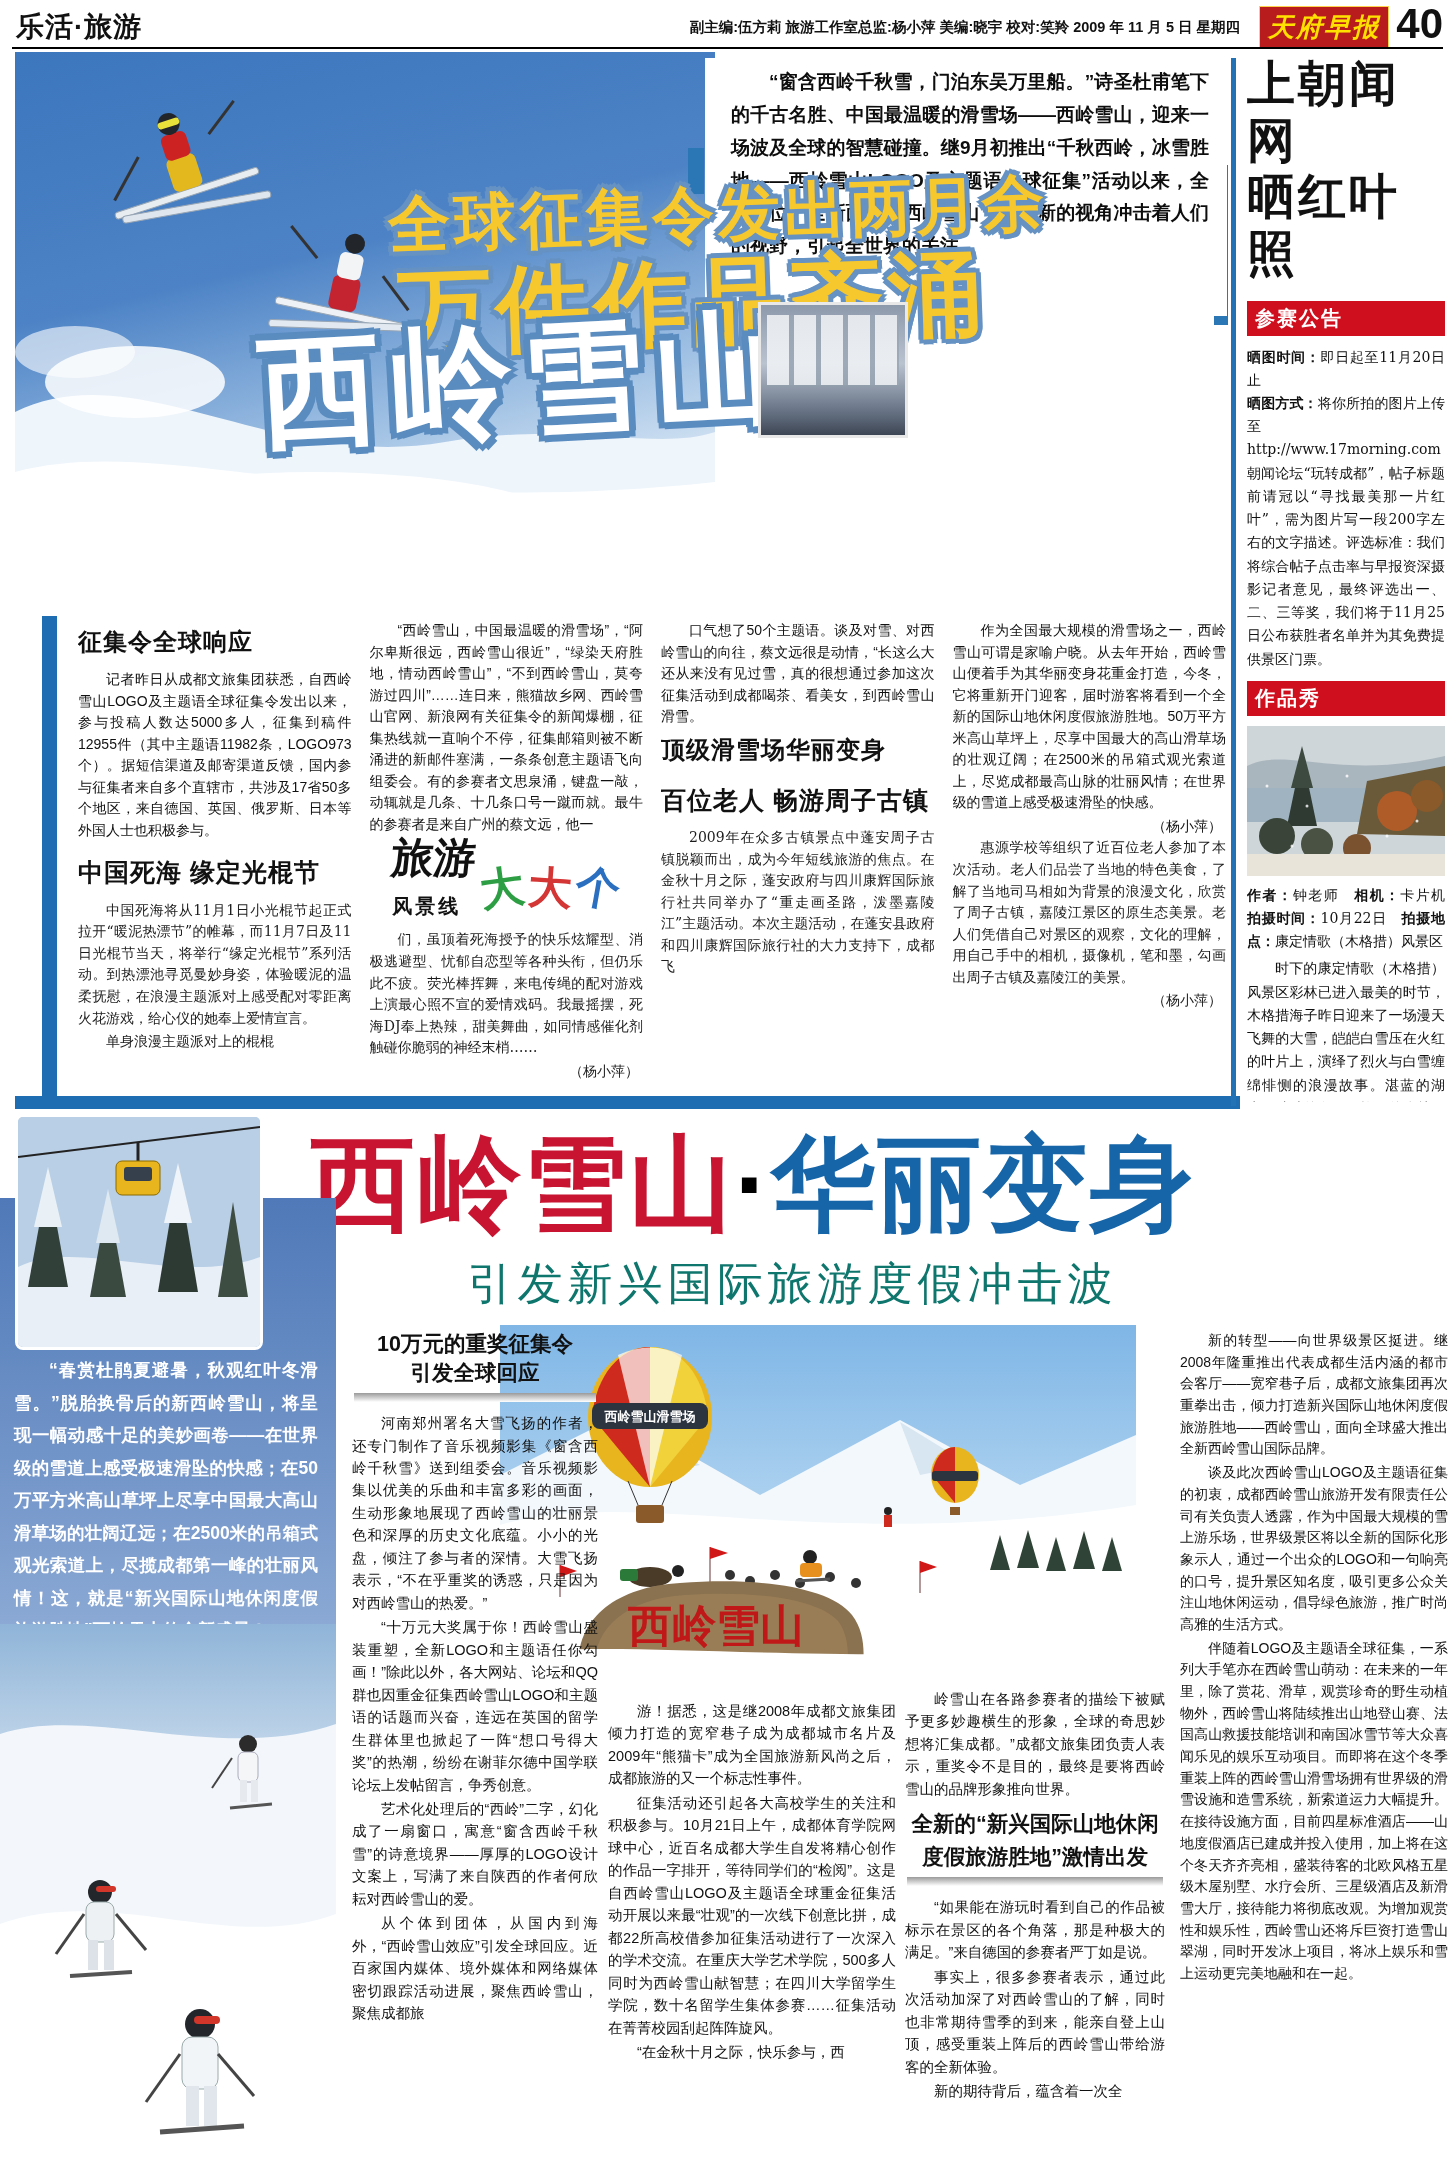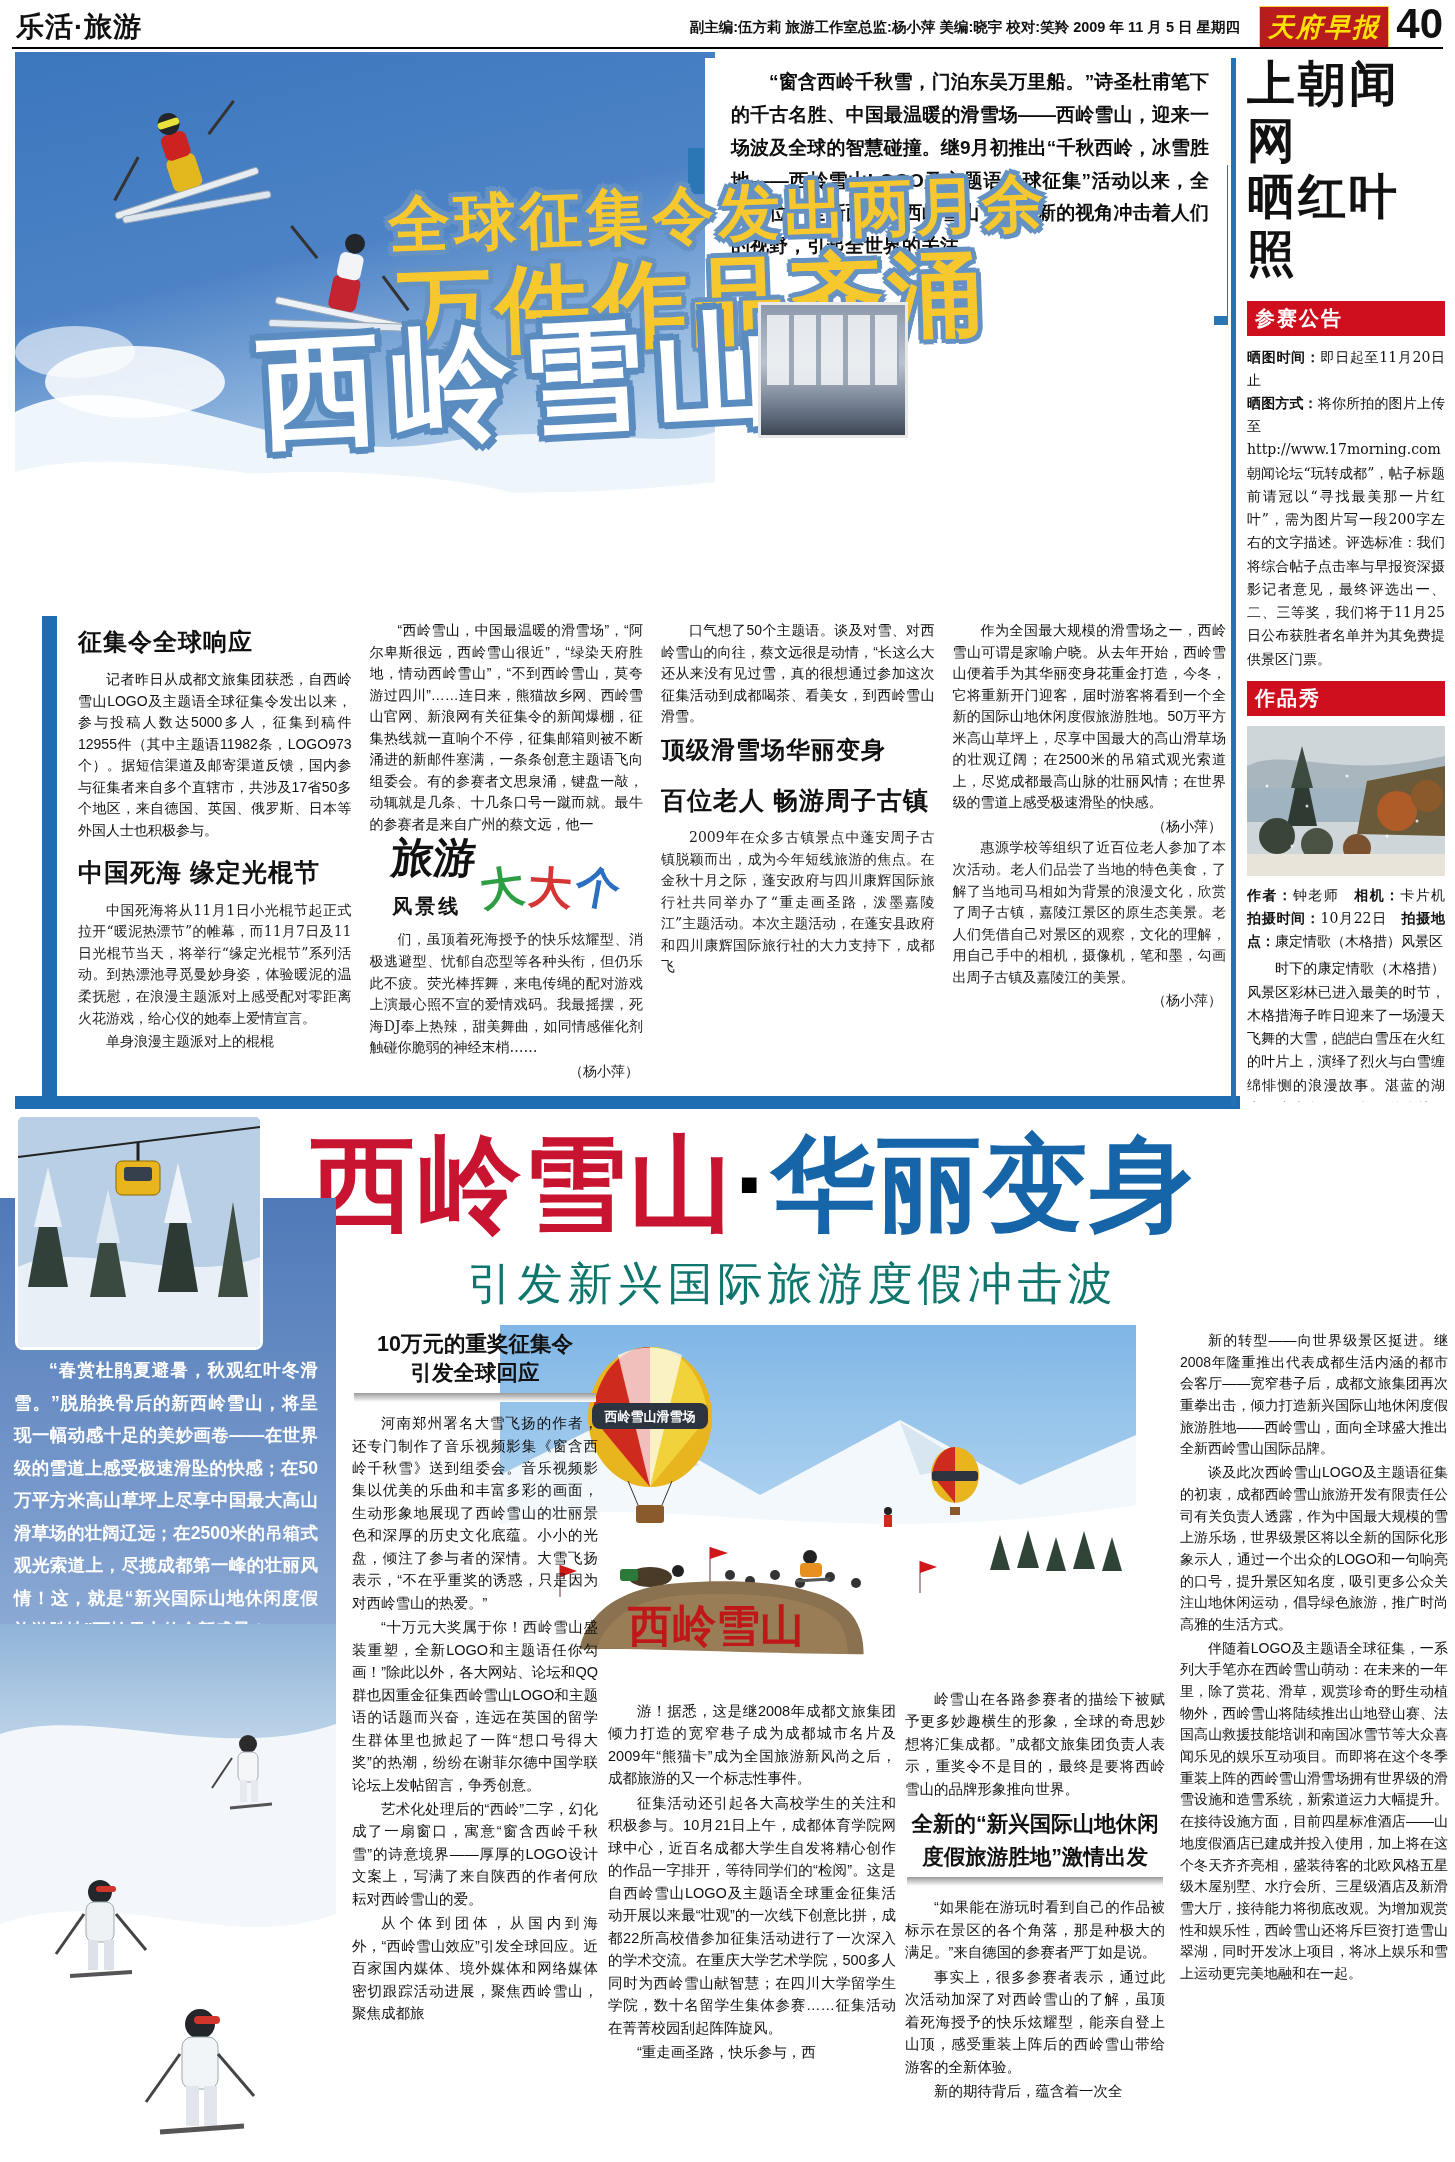--- a/index.html
+++ b/index.html
@@ -410,30 +410,30 @@
     <div class="shadow-bar"></div>
     <div class="p">河南郑州署名大雪飞扬的作者，还专门制作了音乐视频影集《窗含西岭千秋雪》送到组委会。音乐视频影集以优美的乐曲和丰富多彩的画面，生动形象地展现了西岭雪山的壮丽景色和深厚的历史文化底蕴。小小的光盘，倾注了参与者的深情。大雪飞扬表示，“不在乎重奖的诱惑，只是因为对西岭雪山的热爱。”</div>
     <div class="p">“十万元大奖属于你！西岭雪山盛装重塑，全新LOGO和主题语任你勾画！”除此以外，各大网站、论坛和QQ群也因重金征集西岭雪山LOGO和主题语的话题而兴奋，连远在英国的留学生群体里也掀起了一阵“想口号得大奖”的热潮，纷纷在谢菲尔德中国学联论坛上发帖留言，争秀创意。</div>
     <div class="p">艺术化处理后的“西岭”二字，幻化成了一扇窗口，寓意“窗含西岭千秋雪”的诗意境界——厚厚的LOGO设计文案上，写满了来自陕西的作者何欣耘对西岭雪山的爱。</div>
     <div class="p">从个体到团体，从国内到海外，“西岭雪山效应”引发全球回应。近百家国内媒体、境外媒体和网络媒体密切跟踪活动进展，聚焦西岭雪山，聚焦成都旅</div>
   </div>
 
   <div class="bcol colB">
     <div class="p">游！据悉，这是继2008年成都文旅集团倾力打造的宽窄巷子成为成都城市名片及2009年“熊猫卡”成为全国旅游新风尚之后，成都旅游的又一个标志性事件。</div>
     <div class="p">征集活动还引起各大高校学生的关注和积极参与。10月21日上午，成都体育学院网球中心，近百名成都大学生自发将精心创作的作品一字排开，等待同学们的“检阅”。这是自西岭雪山LOGO及主题语全球重金征集活动开展以来最“壮观”的一次线下创意比拼，成都22所高校借参加征集活动进行了一次深入的学术交流。在重庆大学艺术学院，500多人同时为西岭雪山献智慧；在四川大学留学生学院，数十名留学生集体参赛……征集活动在菁菁校园刮起阵阵旋风。</div>
-    <div class="p">“重走画圣路，快乐参与，西</div>
+    <div class="p">“在金秋十月之际，快乐参与，西</div>
   </div>
 
   <div class="bcol colC">
     <div class="p">岭雪山在各路参赛者的描绘下被赋予更多妙趣横生的形象，全球的奇思妙想将汇集成都。”成都文旅集团负责人表示，重奖令不是目的，最终是要将西岭雪山的品牌形象推向世界。</div>
     <div class="bc-head">全新的“新兴国际山地休闲</div>
     <div class="bc-head" style="margin-top:0;">度假旅游胜地”激情出发</div>
     <div class="shadow-bar"></div>
     <div class="p">“如果能在游玩时看到自己的作品被标示在景区的各个角落，那是种极大的满足。”来自德国的参赛者严丁如是说。</div>
-    <div class="p">事实上，很多参赛者表示，通过此次活动加深了对西岭雪山的了解，虽顶着死海授予的快乐炫耀型，能亲自登上山顶，感受重装上阵后的西岭雪山带给游客的全新体验。</div>
+    <div class="p">事实上，很多参赛者表示，通过此次活动加深了对西岭雪山的了解，同时也非常期待雪季的到来，能亲自登上山顶，感受重装上阵后的西岭雪山带给游客的全新体验。</div>
     <div class="p">新的期待背后，蕴含着一次全</div>
   </div>
 
   <div class="bcol colD">
     <div class="p">新的转型——向世界级景区挺进。继2008年隆重推出代表成都生活内涵的都市会客厅——宽窄巷子后，成都文旅集团再次重拳出击，倾力打造新兴国际山地休闲度假旅游胜地——西岭雪山，面向全球盛大推出全新西岭雪山国际品牌。</div>
     <div class="p">谈及此次西岭雪山LOGO及主题语征集的初衷，成都西岭雪山旅游开发有限责任公司有关负责人透露，作为中国最大规模的雪上游乐场，世界级景区将以全新的国际化形象示人，通过一个出众的LOGO和一句响亮的口号，提升景区知名度，吸引更多公众关注山地休闲运动，倡导绿色旅游，推广时尚高雅的生活方式。</div>
     <div class="p">伴随着LOGO及主题语全球征集，一系列大手笔亦在西岭雪山萌动：在未来的一年里，除了赏花、滑草，观赏珍奇的野生动植物外，西岭雪山将陆续推出山地登山赛、法国高山救援技能培训和南国冰雪节等大众喜闻乐见的娱乐互动项目。而即将在这个冬季重装上阵的西岭雪山滑雪场拥有世界级的滑雪设施和造雪系统，新索道运力大幅提升。在接待设施方面，目前四星标准酒店——山地度假酒店已建成并投入使用，加上将在这个冬天齐齐亮相，盛装待客的北欧风格五星级木屋别墅、水疗会所、三星级酒店及新滑雪大厅，接待能力将彻底改观。为增加观赏性和娱乐性，西岭雪山还将斥巨资打造雪山翠湖，同时开发冰上项目，将冰上娱乐和雪上运动更完美地融和在一起。</div>
   </div>
 
 </div>

